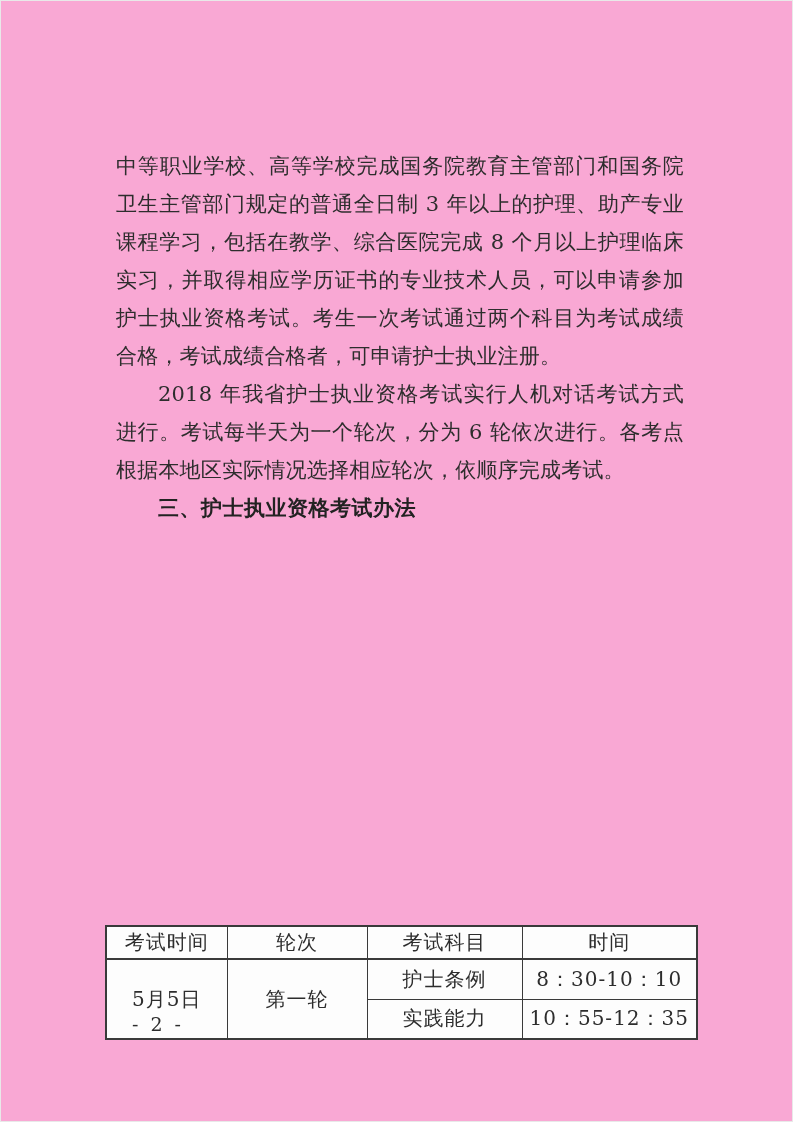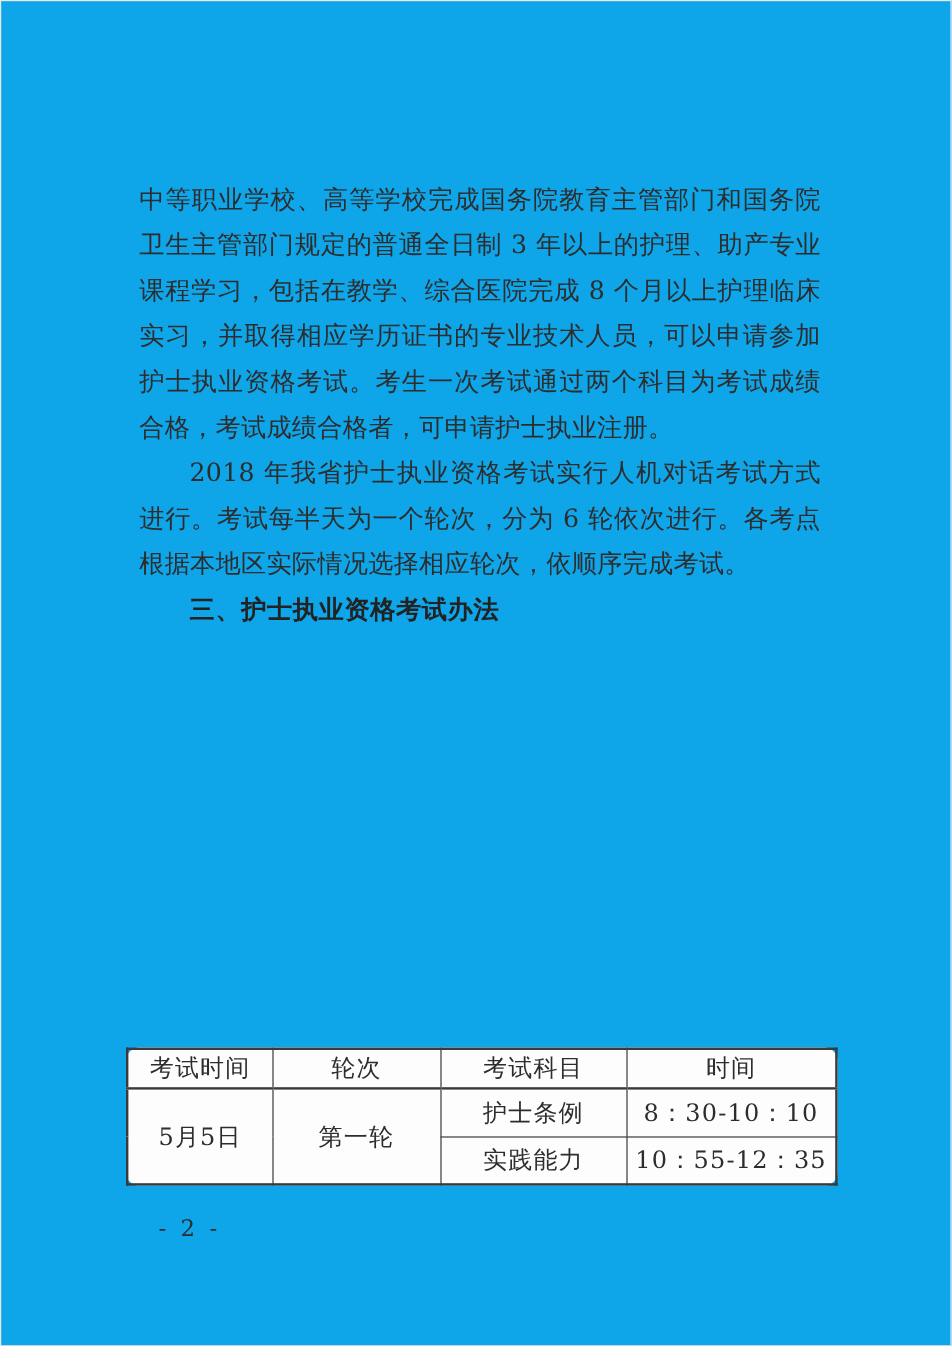--- a/index.html
+++ b/index.html
@@ -6,21 +6,21 @@
     margin: 0;
     padding: 0;
     background: #ffffff;
     font-family: "DejaVu Serif", "Liberation Serif", serif;
   }
   .page {
     position: relative;
     width: 793px;
     height: 1122px;
     margin: 0 auto;
-    background: #0ea5e9;
+    background: #f9a8d4;
     border: 1px solid #e9e9e9;
     box-sizing: border-box;
     overflow: hidden;
   }
   .content {
     position: absolute;
     left: 115px;
     top: 146px;
     width: 568px;
   }
@@ -38,26 +38,25 @@
   .para.heading {
     font-family: "DejaVu Sans", "Liberation Sans", sans-serif;
     font-weight: bold;
     text-indent: 2em;
     letter-spacing: 0.5px;
     color: #222;
   }
   .exam-table {
     position: absolute;
     left: 104px;
-    top: 872px;
+    top: 924px;
     width: 591px;
     border-collapse: collapse;
     table-layout: fixed;
     background: #fdfdfd;
-    border-radius: 11px;
   }
   .exam-table th,
   .exam-table td {
     border: 1px solid #3a3a3a;
     text-align: center;
     vertical-align: middle;
     font-weight: normal;
     font-size: 20px;
     color: #2d2d2d;
     padding: 0;

